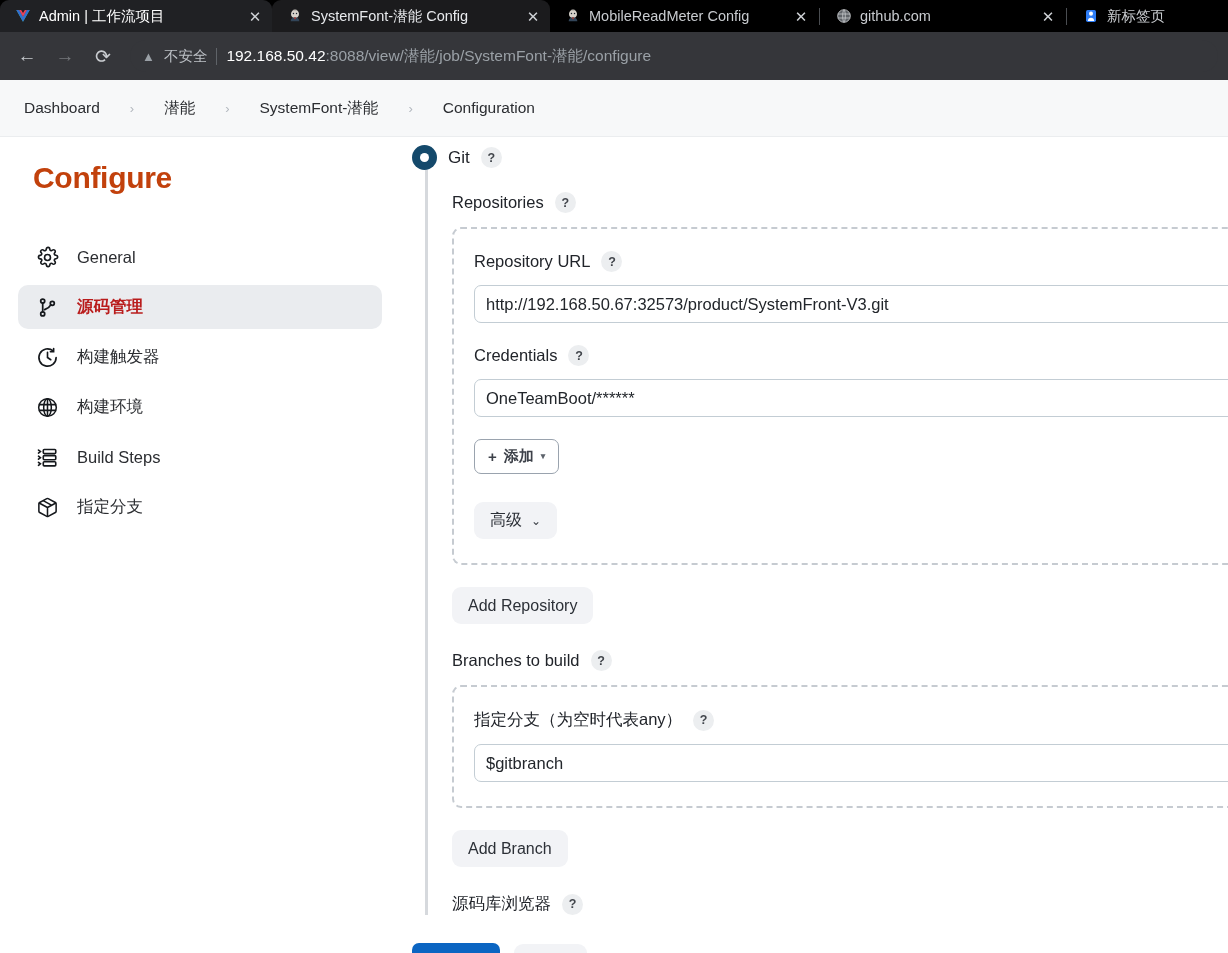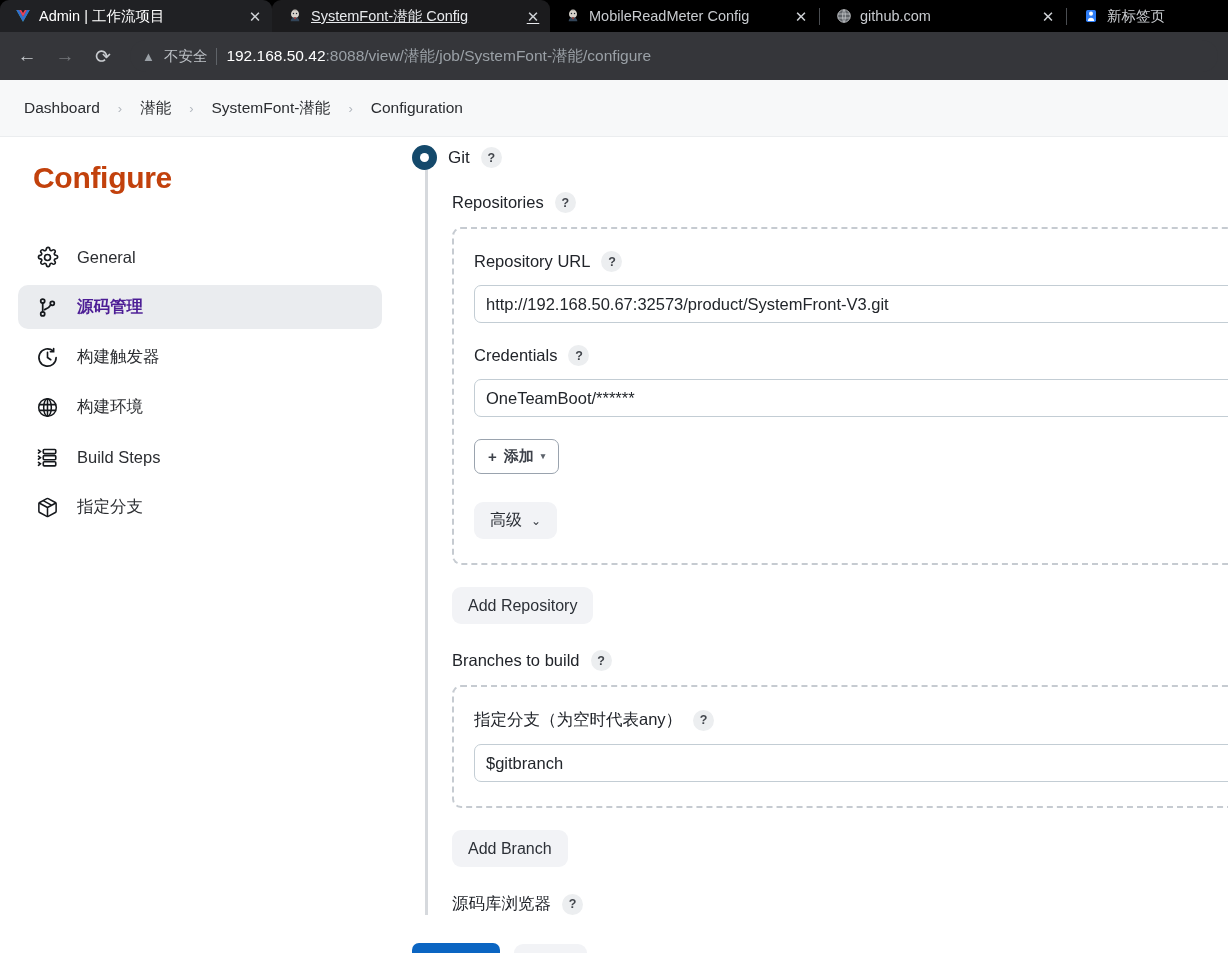--- a/index.html
+++ b/index.html
@@ -36,21 +36,20 @@
   }
   .tab.active {
     background: #202124;
     color: #ffffff;
     border-radius: 9px 9px 0 0;
   }
   .tab.semi {
     background: #1b1b1d;
     color: #e8eaed;
     border-radius: 9px 9px 0 0;
-    text-decoration: underline;
   }
   .tab .tab-title {
     overflow: hidden;
     text-overflow: clip;
     flex: 1 1 auto;
     -webkit-mask-image: linear-gradient(to right, #000 82%, transparent 100%);
             mask-image: linear-gradient(to right, #000 82%, transparent 100%);
   }
   .tab .favicon {
     width: 17px; height: 17px;
@@ -109,21 +108,21 @@
   #omnibox .url .host { color: #ffffff; }
 
   
   #breadcrumb-bar {
     height: 57px;
     background: #f7f8f9;
     border-bottom: 1px solid #ebedef;
     display: flex;
     align-items: center;
     padding-left: 18px;
-    gap: 4px;
+    gap: 16px;
   }
   .crumb {
     font-size: 15.5px;
     color: #2b2d31;
     padding: 2px 6px;
     white-space: nowrap;
   }
   .crumb-sep {
     color: #b3b8bf;
     font-size: 13px;
@@ -160,21 +159,21 @@
     height: 44px;
     padding: 0 16px;
     border-radius: 10px;
     margin-bottom: 6px;
     color: #2b2d31;
     font-size: 16.5px;
   }
   .side-item.selected {
     background: #eaecef;
     font-weight: bold;
-    color: #4c1d95;
+    color: #b91c1c;
   }
   .side-icon {
     width: 26px; height: 26px;
     flex: 0 0 26px;
     display: flex; align-items: center; justify-content: center;
     color: #15181c;
   }
   .side-icon svg { display: block; }
 
   

